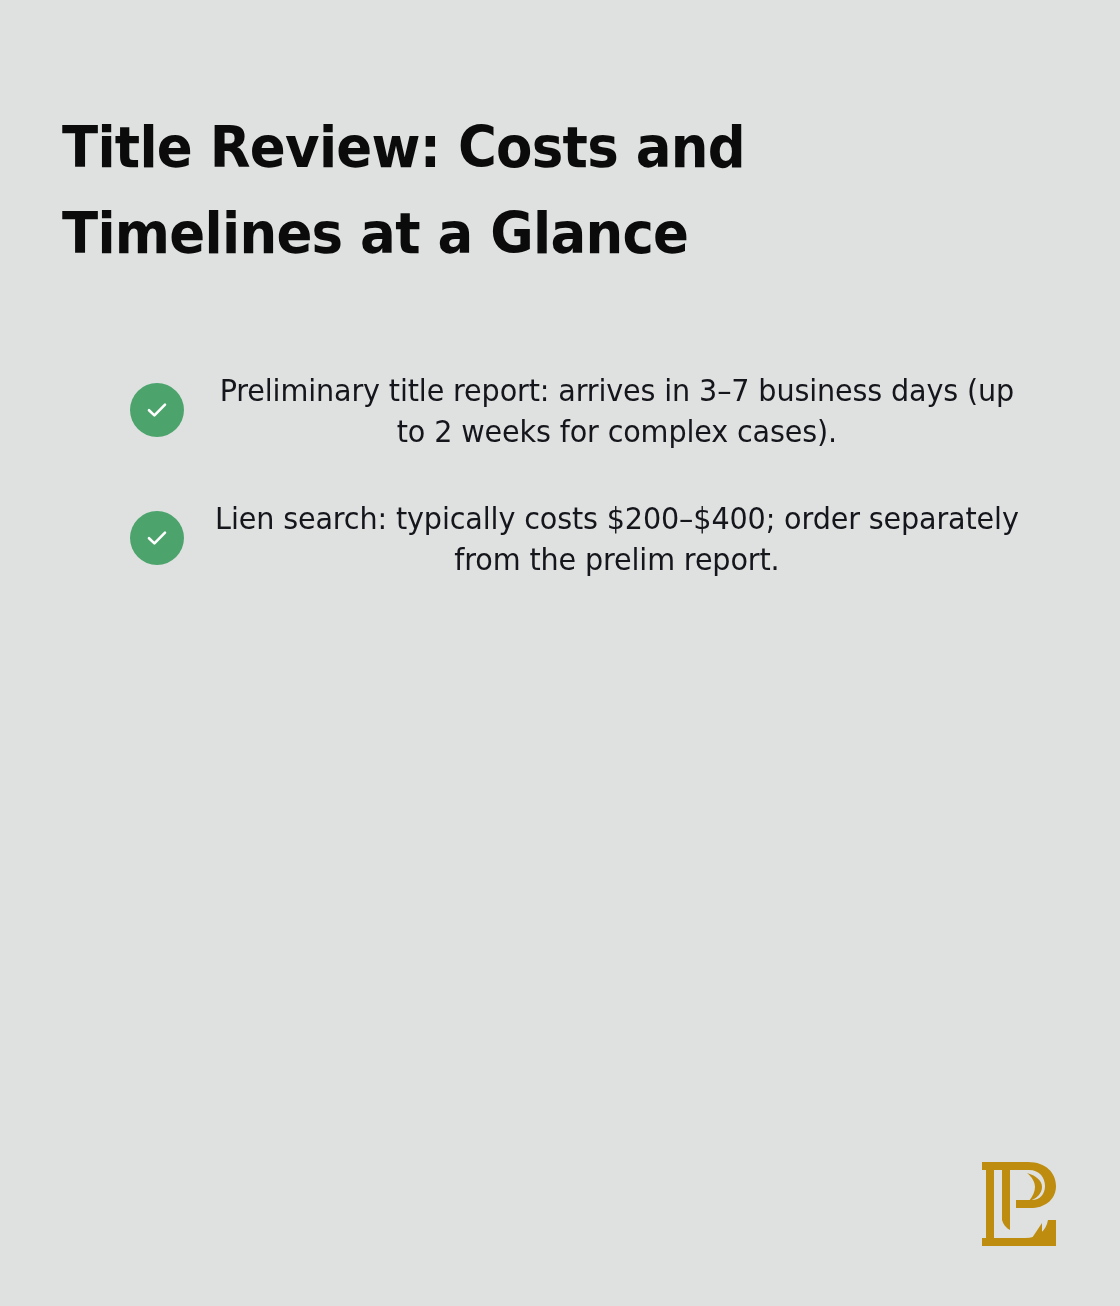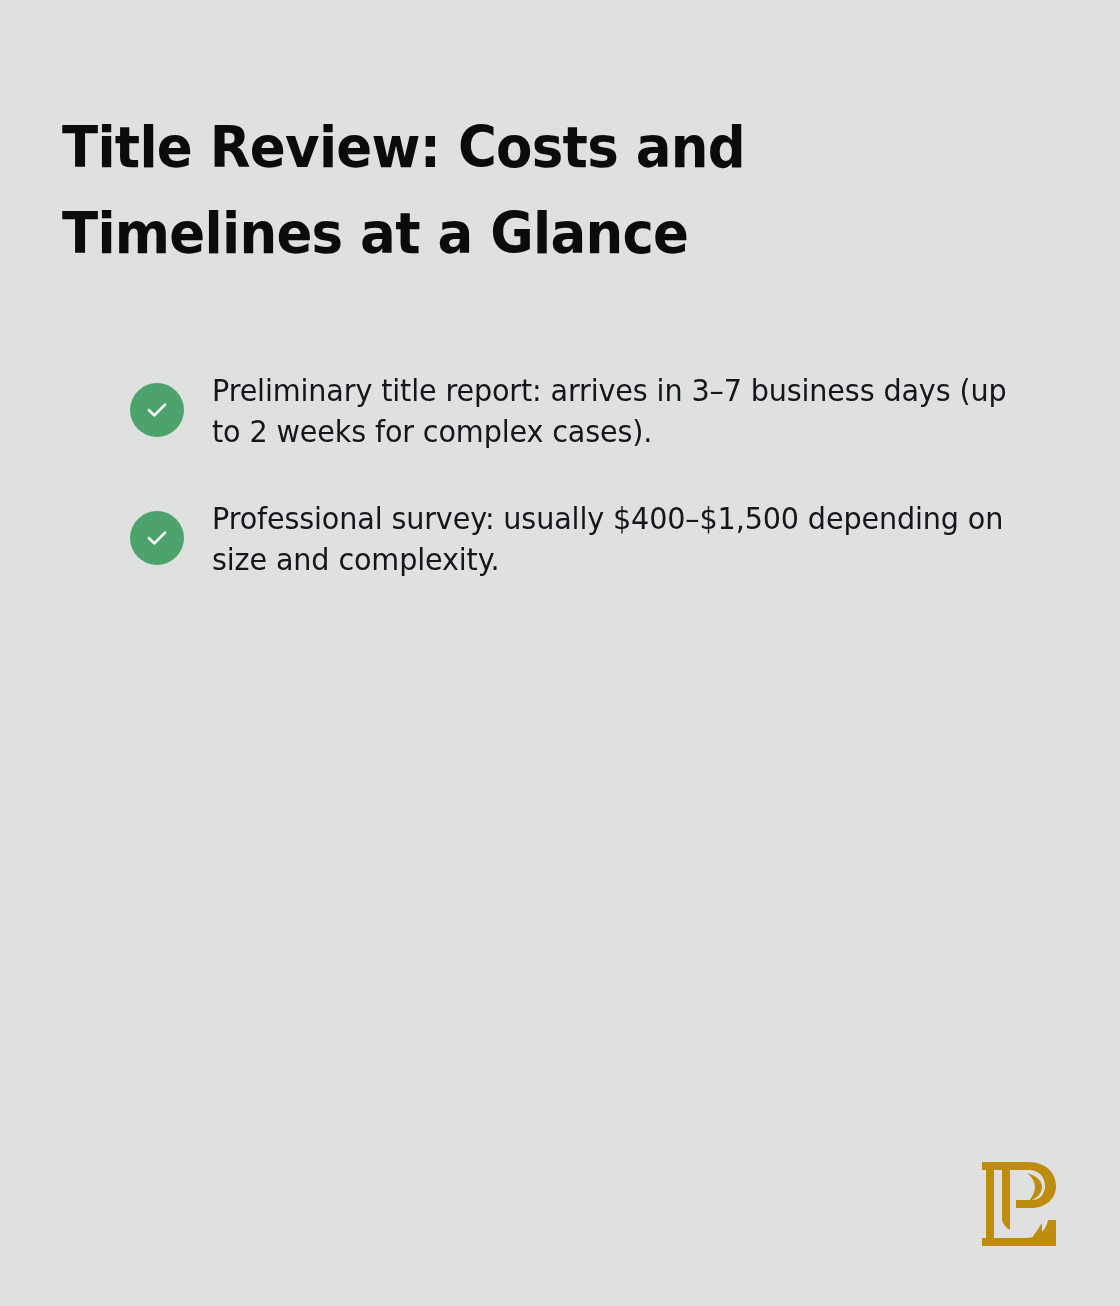--- a/index.html
+++ b/index.html
@@ -44,20 +44,21 @@
 
   
   .checklist {
     position: absolute;
     left: 130px;
     top: 370px;
     width: 930px;
     list-style: none;
     margin: 0;
     padding: 0;
+    text-align: center;
   }
 
   .check-item {
     position: relative;
     display: flex;
     align-items: flex-start;
     min-height: 94px;
     margin-bottom: 34px;
   }
   .check-item:last-child {
@@ -121,29 +122,29 @@
 
     <li class="check-item">
       <span class="check-badge">
         <svg viewBox="0 0 30 30" aria-hidden="true">
           <path d="M7 15.2 L12.4 20.4 L23 9.6" fill="none" stroke="#ffffff" stroke-width="2.6" stroke-linecap="round" stroke-linejoin="round"></path>
         </svg>
       </span>
       <span class="check-text">Preliminary title report: arrives in 3–7 business days (up to 2 weeks for complex cases).</span>
     </li>
 
-
     <li class="check-item">
       <span class="check-badge">
         <svg viewBox="0 0 30 30" aria-hidden="true">
           <path d="M7 15.2 L12.4 20.4 L23 9.6" fill="none" stroke="#ffffff" stroke-width="2.6" stroke-linecap="round" stroke-linejoin="round"></path>
         </svg>
       </span>
-      <span class="check-text">Professional survey: usually $400–$1,500 depending on size and complexity.</span>
+      <span class="check-text">Lien search: typically costs $200–$400; order separately from the prelim report.</span>
     </li>
+
 
 
 
 
   </ul>
 
   <div class="brand-logo">
     <svg viewBox="0 0 78 88" aria-hidden="true">
       <g fill="#be8c0e">
 

